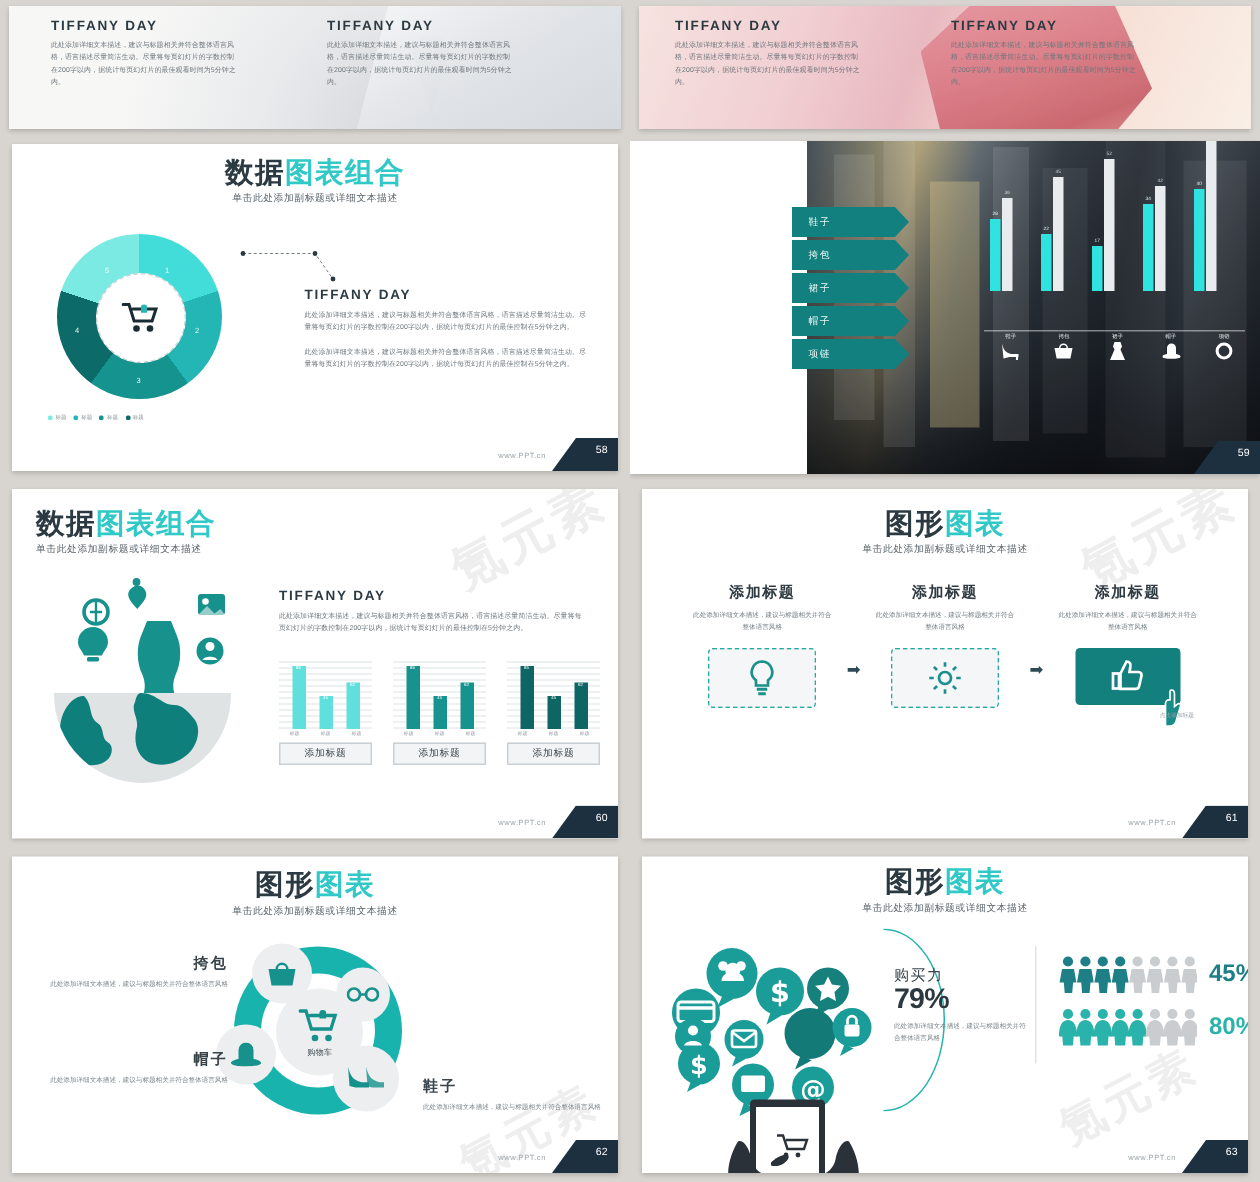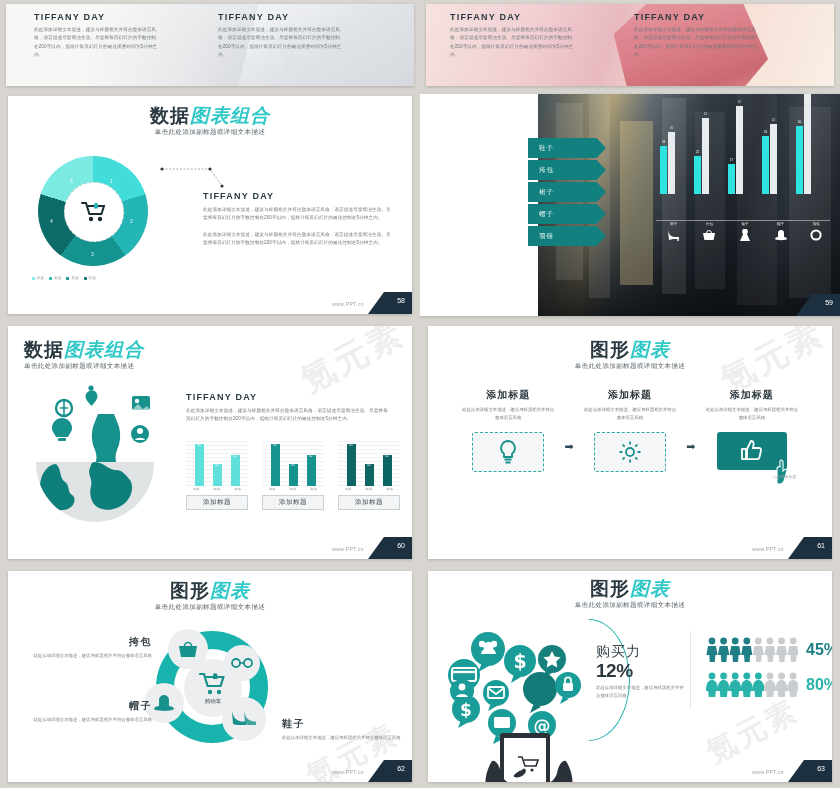--- a/index.html
+++ b/index.html
@@ -41,21 +41,21 @@
   .webmark{
     position:absolute;right:48px;bottom:7px;
     font-size:5px;color:#9aa2a6;letter-spacing:.4px;
   }
   .ttl-wrap{text-align:center;}
   .ttl{
     font-size:19px;font-weight:bold;letter-spacing:1px;line-height:1;
     white-space:nowrap;
   }
   .ttl .dk{color:#2b3a42;}
-  .ttl .cy{color:#31c8c8;font-style:italic;}
+  .ttl .cy{color:#31c8c8;}
   .sub{
     font-size:6.5px;color:#59646b;margin-top:3px;letter-spacing:.4px;
     white-space:nowrap;
   }
   .h-tiff{
     font-size:9px;font-weight:bold;color:#2b3a42;letter-spacing:1.2px;
   }
   .body-cn{
     font-size:4.6px;color:#6d767c;line-height:1.85;letter-spacing:.1px;
   }
@@ -203,21 +203,21 @@
   .lbl-h{font-size:10px;font-weight:bold;color:#39444a;letter-spacing:1.5px;}
   .lbl-p{font-size:4.4px;color:#7d868b;line-height:1.8;margin-top:3px;}
   
   .bubbles{position:absolute;left:18px;top:56px;width:150px;height:120px;}
   .arcline{
     position:absolute;left:120px;top:48px;width:80px;height:120px;
     border:1.3px solid #25b3ad;border-radius:50%;
     clip-path:polygon(50% 0,100% 0,100% 100%,50% 100%);
   }
   .pw{position:absolute;left:168px;top:72px;width:90px;}
-  .pw .t{font-size:14px;color:#3a464c;letter-spacing:1px;}
+  .pw .t{font-size:10px;color:#3a464c;letter-spacing:1px;}
   .pw .n{font-size:19px;font-weight:bold;color:#2d3940;line-height:1;letter-spacing:-.5px;}
   .pw .d{font-size:4.4px;color:#7d868b;line-height:1.9;margin-top:4px;}
   .vrule{position:absolute;left:262px;top:60px;width:1px;height:78px;background:#dfe3e5;}
   .people{position:absolute;left:278px;top:66px;}
   .prow{display:flex;align-items:center;margin-bottom:9px;}
   .prow .pct{font-size:16px;font-weight:bold;margin-left:8px;}
   .tablet{position:absolute;left:46px;top:160px;width:110px;height:70px;}
 </style>
 </head>
 <body>
@@ -717,21 +717,21 @@
             <rect x="48" y="90" width="16" height="11" rx="1.4" fill="#fff"></rect>
             <circle cx="96" cy="98" r="14" fill="#1a9c98"></circle>
             <path d="M90 110l-3 9 10-5z" fill="#1a9c98"></path>
             <text x="96" y="105" font-size="17" font-weight="bold" fill="#fff" text-anchor="middle" font-family="DejaVu Sans">@</text>
           </g>
         </svg>
       </div>
 
       <div class="pw">
         <div class="t">购买力</div>
-        <div class="n">12%</div>
+        <div class="n">79%</div>
         <div class="d">此处添加详细文本描述，建议与标题相关并符合整体语言风格</div>
       </div>
 
       <div class="vrule"></div>
 
       <div class="people">
         <div class="prow">
           <svg width="92" height="26" viewBox="0 0 92 26">
             <g>
               <g fill="#1f7f86">

